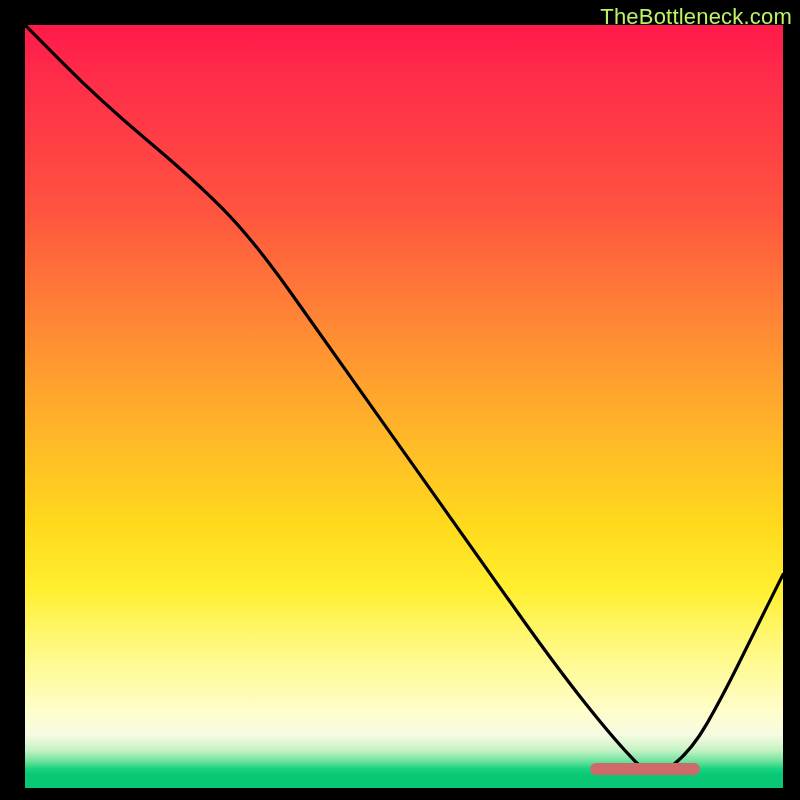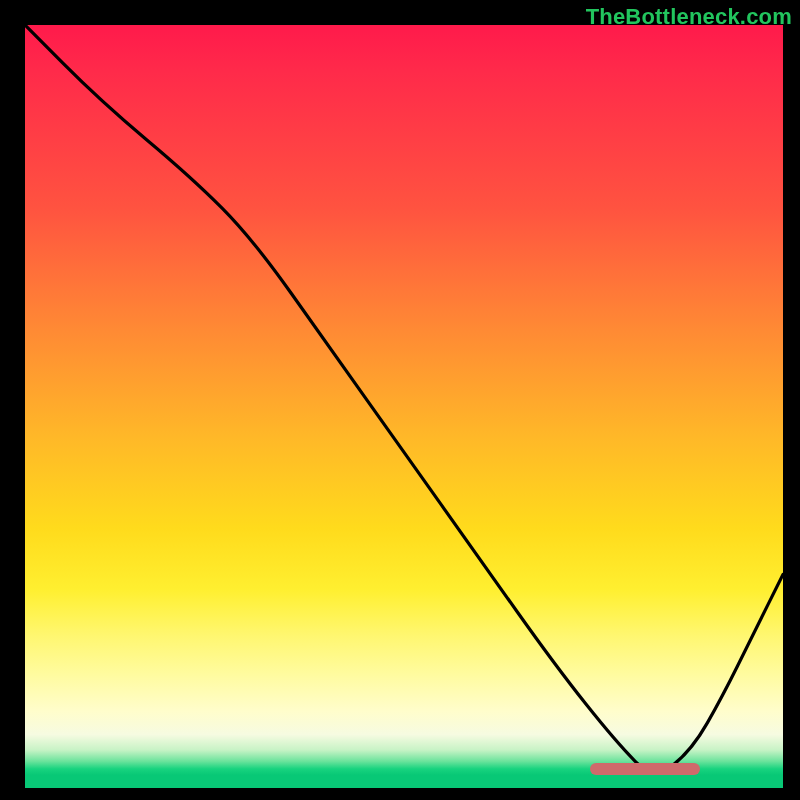--- a/index.html
+++ b/index.html
@@ -9,23 +9,23 @@
     height: 800px;
     background: #000;
     position: relative;
     overflow: hidden;
     font-family: Arial, Helvetica, sans-serif;
   }
   .watermark {
     position: absolute;
     top: 4px;
     right: 8px;
-    color: #22c55e;
+    color: #bef264;
     font-size: 22px;
-    font-weight: bold;
+    font-weight: normal;
     letter-spacing: 0.2px;
     z-index: 10;
   }
   .plot-area {
     position: absolute;
     left: 25px;
     top: 25px;
     width: 758px;
     height: 763px;
     overflow: hidden;

